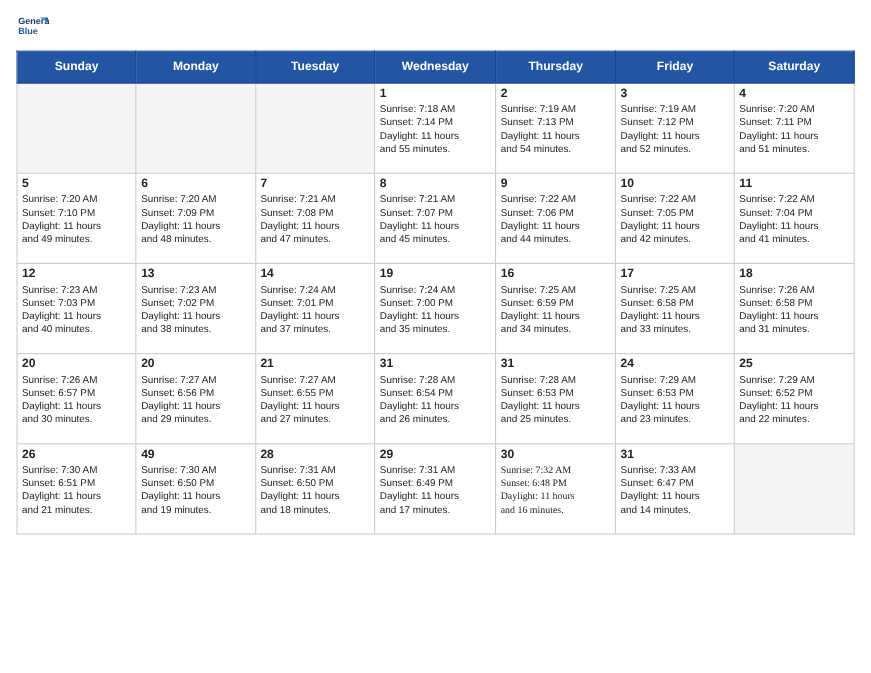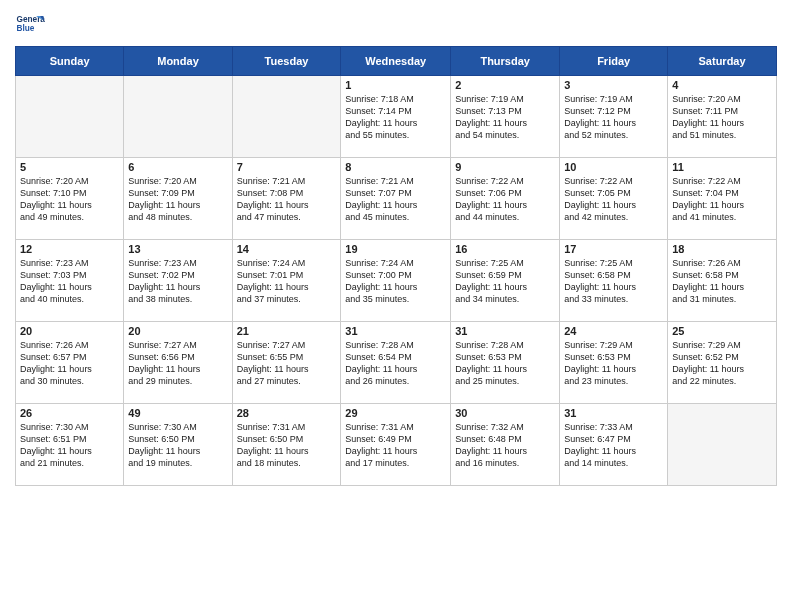--- a/index.html
+++ b/index.html
@@ -323,21 +323,21 @@
           </td>
           <td>
             <span class="day-num">29</span>
             <div class="cell-text" style="white-space: pre-line;">Sunrise: 7:31 AM
 Sunset: 6:49 PM
 Daylight: 11 hours
 and 17 minutes.</div>
           </td>
           <td>
             <span class="day-num">30</span>
-            <div class="cell-text" style="white-space: pre-line;">Sunrise: 7:32 AM
+            <div class="cell-text" style="white-space: pre-line; font-family: Liberation Serif, serif;">Sunrise: 7:32 AM
 Sunset: 6:48 PM
 Daylight: 11 hours
 and 16 minutes.</div>
           </td>
           <td>
             <span class="day-num">31</span>
             <div class="cell-text" style="white-space: pre-line;">Sunrise: 7:33 AM
 Sunset: 6:47 PM
 Daylight: 11 hours
 and 14 minutes.</div>

